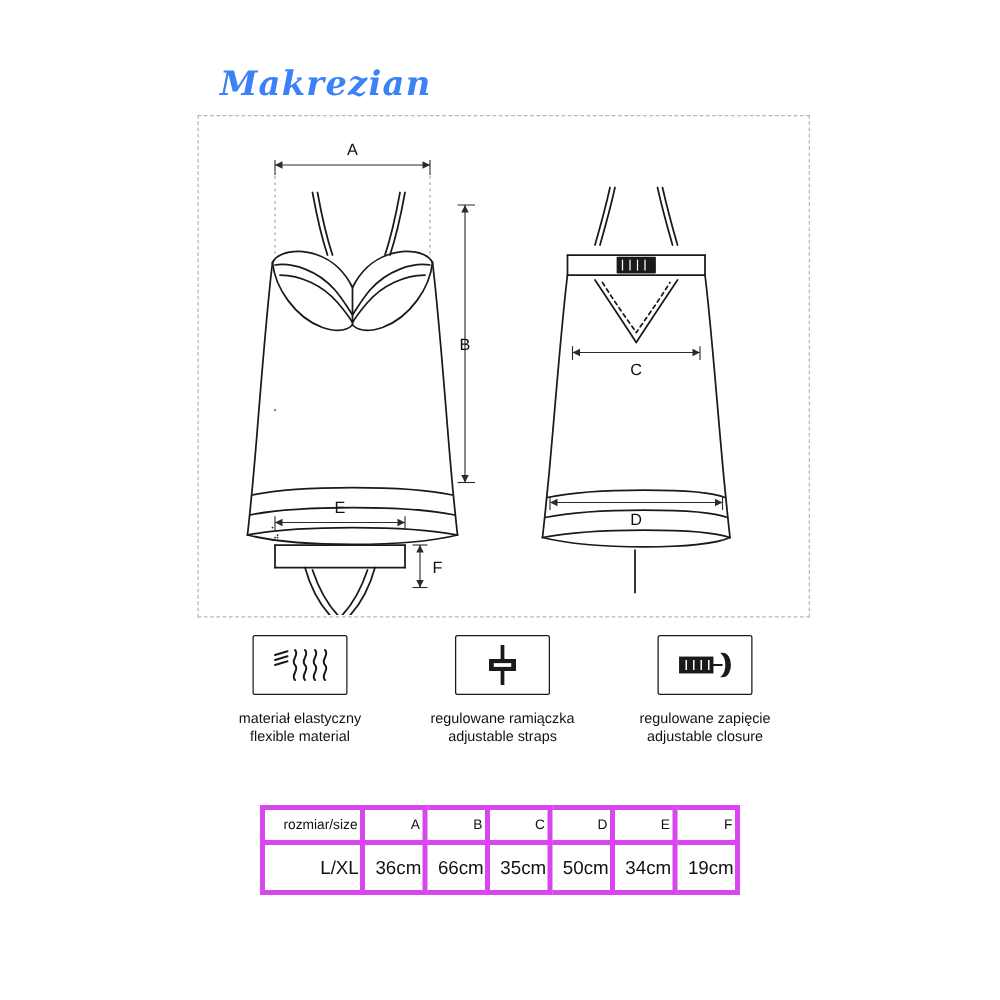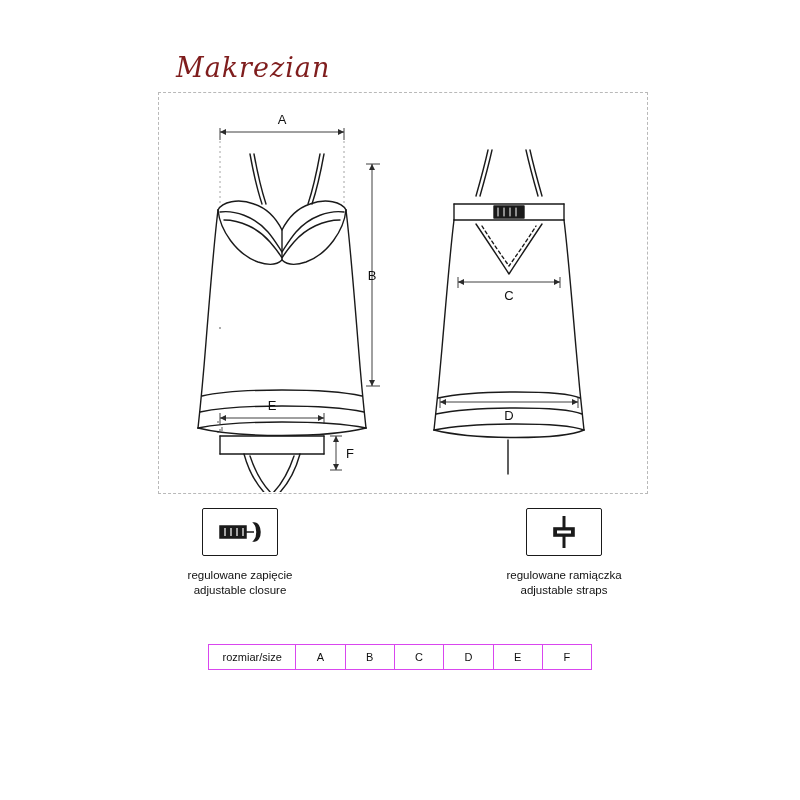--- a/index.html
+++ b/index.html
@@ -33,21 +33,22 @@
 
   
   .title {
     position: absolute;
     left: 176px;
     top: 52px;
     font-family: "DejaVu Serif", serif;
     font-style: italic;
     font-size: 27px;
     letter-spacing: 1px;
-    color: #7f1d1d;
+    color: #3b82f6;
+    font-weight: bold;
   }
 
   
   .frame {
     position: absolute;
     left: 158px;
     top: 92px;
     width: 488px;
     height: 400px;
     border: 1px dashed #b9b9b9;
@@ -99,22 +100,22 @@
 
   
   .size-table {
     position: absolute;
     left: 208px;
     top: 644px;
     width: 384px;
     border-collapse: collapse;
   }
   .size-table td, .size-table th {
-    border: 1px solid #d946ef;
-    text-align: center;
+    border: 4px solid #d946ef;
+    text-align: right;
     font-weight: normal;
     color: #111;
     margin-top: 26px;
   }
   .size-table thead th {
     font-size: 11px;
     height: 24px;
     padding: 0 2px;
   }
   .size-table thead th.hdr-label {
@@ -257,65 +258,91 @@
         <text x="351" y="208">C</text>
         <text x="351" y="328">D</text>
         <text x="114" y="318">E</text>
         <text x="192" y="366">F</text>
       </g>
     </svg>
   </div>
 
   <div class="features">
 
+    <div class="feature">
+      <div class="box">
+        <svg width="52" height="32" viewBox="0 0 52 32" xmlns="http://www.w3.org/2000/svg">
+          <g stroke="#1a1a1a" stroke-width="1.6" fill="none" stroke-linecap="round">
+            <path d="M6 8 L 16 5 M6 12 L 16 9 M6 16 L 16 13"></path>
+            <path d="M22 4 C 26 8, 18 12, 22 16 C 26 20, 18 24, 22 28"></path>
+            <path d="M30 4 C 34 8, 26 12, 30 16 C 34 20, 26 24, 30 28"></path>
+            <path d="M38 4 C 42 8, 34 12, 38 16 C 42 20, 34 24, 38 28"></path>
+            <path d="M46 4 C 50 8, 42 12, 46 16 C 50 20, 42 24, 46 28"></path>
+          </g>
+        </svg>
+      </div>
+      <div class="caption">
+        <span>materiał elastyczny</span>
+        <span class="l2">flexible material</span>
+      </div>
+    </div>
+
+    <div class="feature">
+      <div class="box">
+        <svg width="52" height="36" viewBox="0 0 52 36" xmlns="http://www.w3.org/2000/svg">
+          <g stroke="#1a1a1a" stroke-width="1.6" fill="none">
+            <path d="M26 2 L 26 34" stroke-width="3"></path>
+            <rect x="16" y="14" width="20" height="8" fill="#1a1a1a"></rect>
+            <rect x="19" y="16.5" width="14" height="3" fill="#ffffff" stroke="none"></rect>
+          </g>
+        </svg>
+      </div>
+      <div class="caption">
+        <span>regulowane ramiączka</span>
+        <span class="l2">adjustable straps</span>
+      </div>
+    </div>
 
     <div class="feature">
       <div class="box">
         <svg width="56" height="30" viewBox="0 0 56 30" xmlns="http://www.w3.org/2000/svg">
           <g stroke="#1a1a1a" stroke-width="1.5" fill="none">
             <rect x="8" y="9" width="26" height="12" fill="#1a1a1a"></rect>
             <path d="M13 11 L 13 19 M19 11 L 19 19 M25 11 L 25 19 M31 11 L 31 19" stroke="#ffffff" stroke-width="1.2"></path>
             <path d="M34 15 L 42 15"></path>
             <path d="M42 6 C 50 6, 50 24, 42 24 C 46 20, 46 10, 42 6 Z" fill="#1a1a1a"></path>
           </g>
         </svg>
       </div>
       <div class="caption">
         <span>regulowane zapięcie</span>
         <span class="l2">adjustable closure</span>
-      </div>
-    </div>
-
-    <div class="feature">
-      <div class="box">
-        <svg width="52" height="36" viewBox="0 0 52 36" xmlns="http://www.w3.org/2000/svg">
-          <g stroke="#1a1a1a" stroke-width="1.6" fill="none">
-            <path d="M26 2 L 26 34" stroke-width="3"></path>
-            <rect x="16" y="14" width="20" height="8" fill="#1a1a1a"></rect>
-            <rect x="19" y="16.5" width="14" height="3" fill="#ffffff" stroke="none"></rect>
-          </g>
-        </svg>
-      </div>
-      <div class="caption">
-        <span>regulowane ramiączka</span>
-        <span class="l2">adjustable straps</span>
       </div>
     </div>
 
   </div>
 
   <table class="size-table">
     <thead>
       <tr>
         <th class="hdr-label">rozmiar/size</th>
         <th class="col-a">A</th>
         <th class="col-b">B</th>
         <th class="col-c">C</th>
         <th class="col-d">D</th>
         <th class="col-e">E</th>
         <th class="col-f">F</th>
       </tr>
     </thead>
     <tbody>
+      <tr>
+        <td class="row-label">L/XL</td>
+        <td>36cm</td>
+        <td>66cm</td>
+        <td>35cm</td>
+        <td>50cm</td>
+        <td>34cm</td>
+        <td>19cm</td>
+      </tr>
     </tbody>
   </table>
 
 </div>
 
 </body></html>

